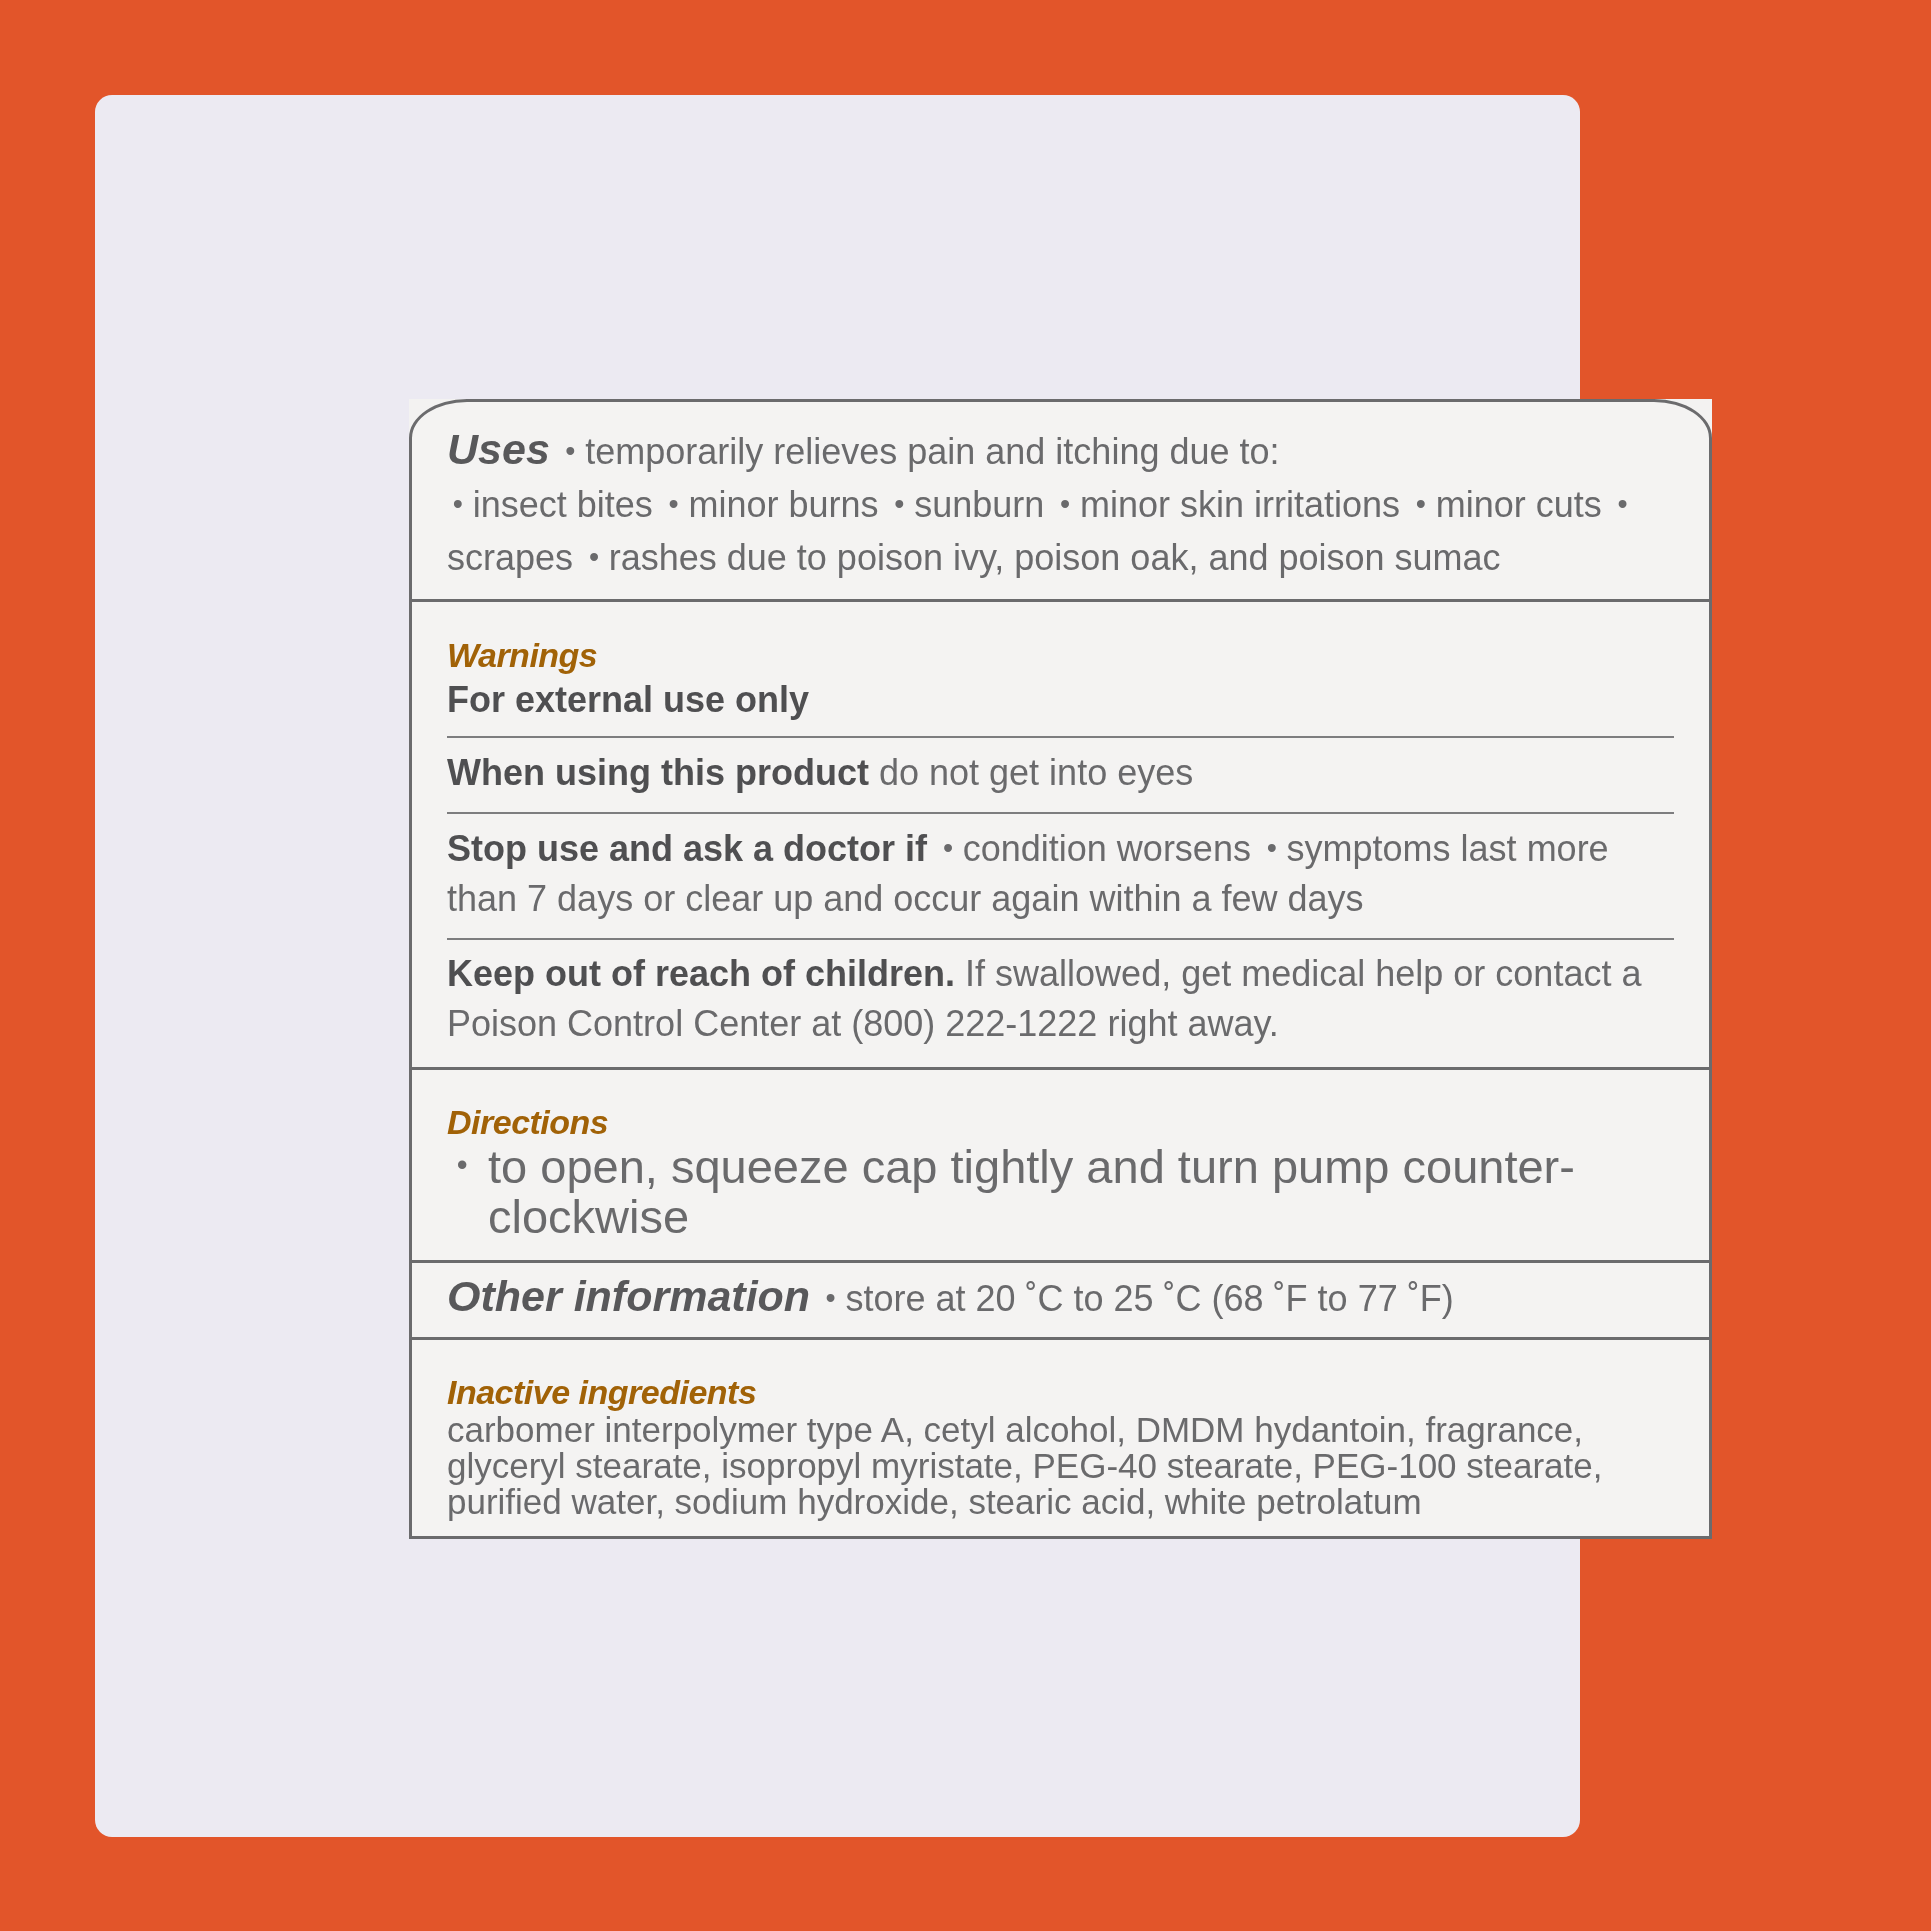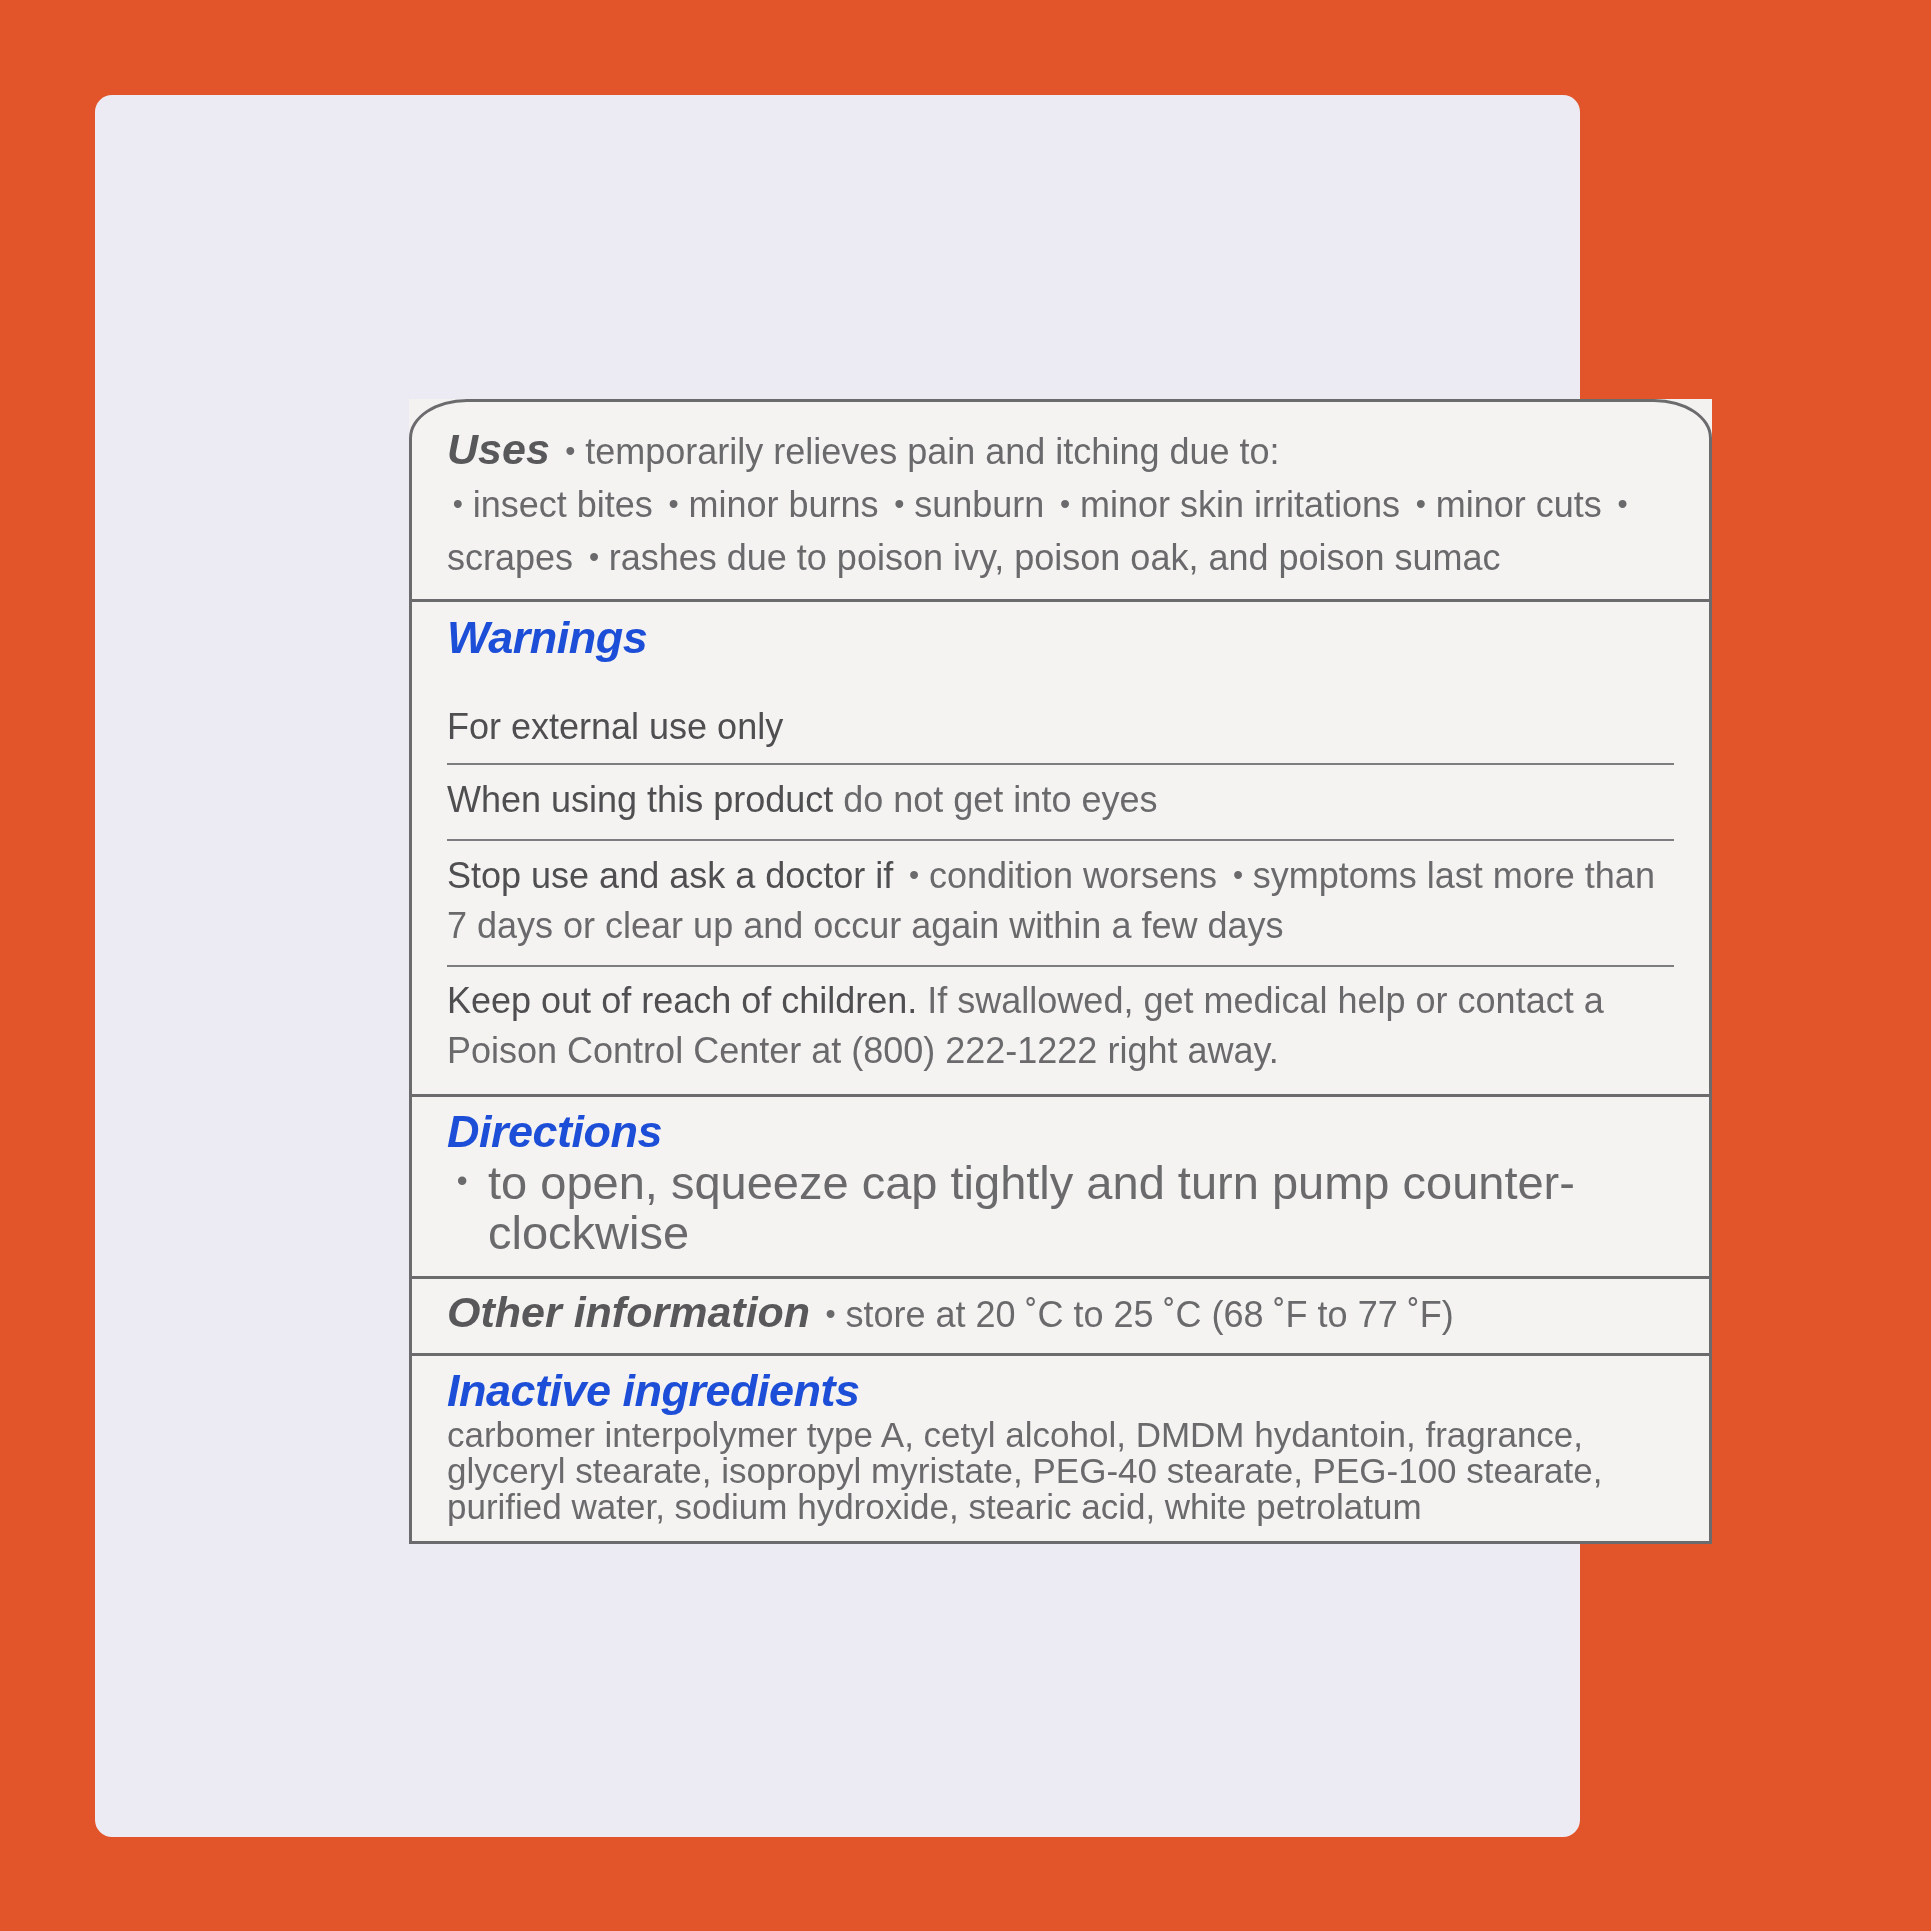--- a/index.html
+++ b/index.html
@@ -45,37 +45,38 @@
   }
   .panel.first {
     border: 3.9px solid #6b6b6d;
     border-top-left-radius: 58px 39px;
     border-top-right-radius: 58px 39px;
     padding-top: 21px;
   }
   .heading {
     font-style: italic;
     font-weight: bold;
-    font-size: 45px;
+    font-size: 34px;
     letter-spacing: -0.5px;
-    color: #1d4ed8;
+    color: #a16207;
+    margin-top: 24px;
   }
   .heading-inline {
     font-style: italic;
     font-weight: bold;
     font-size: 43px;
     color: #58585a;
     margin-right: 9.7px;
   }
   .body-txt {
     font-size: 36px;
     line-height: 50px;
     color: #6a6a6c;
   }
-  .bold { font-weight: normal; color: #4f4f51; margin-top: 38px; }
+  .bold { font-weight: bold; color: #4f4f51; }
   .bullet {
     display: inline-block;
     margin: 0 9.7px 0 5.8px;
     font-size: 29px;
     vertical-align: 2.9px;
   }
   .rule {
     border-top: 2.9px solid #7d7d7f;
     margin: 11.6px 0 9.7px 0;
   }

